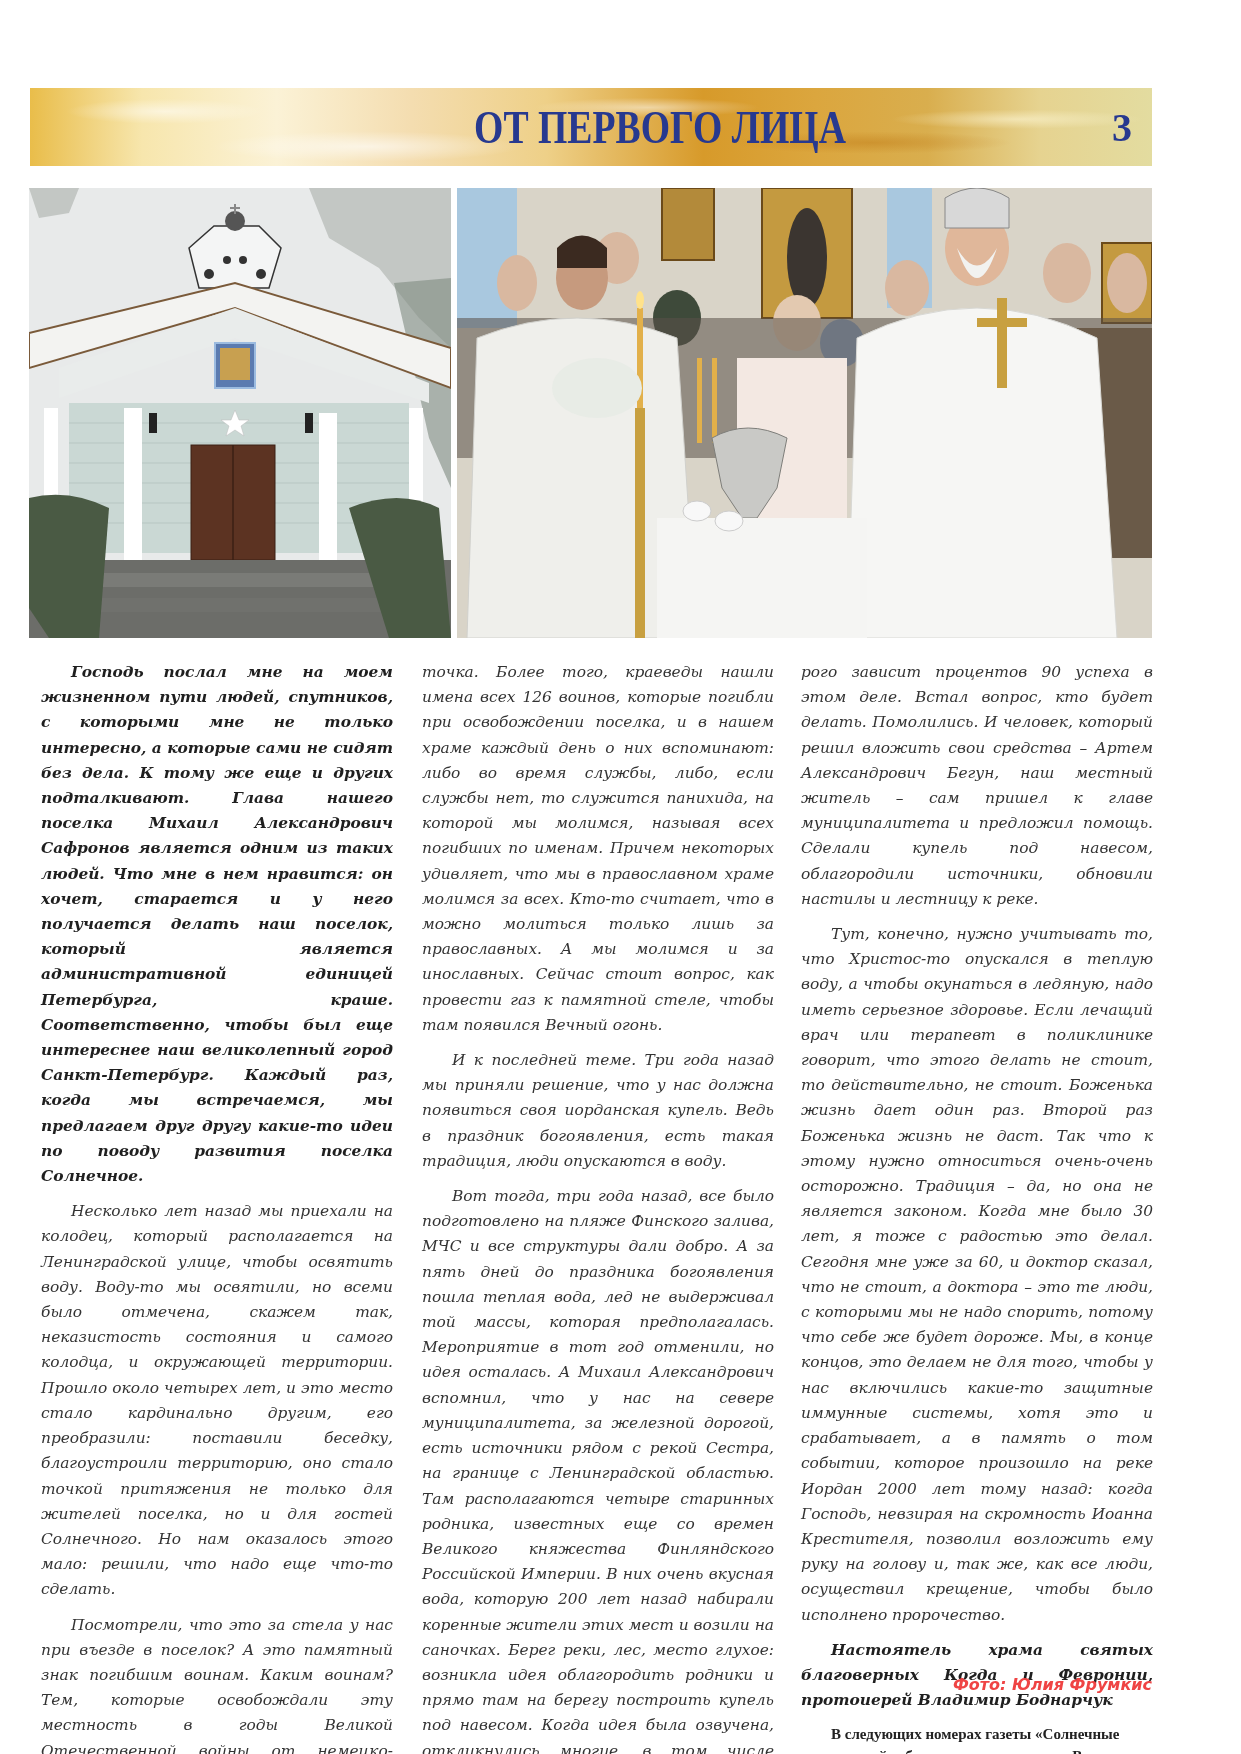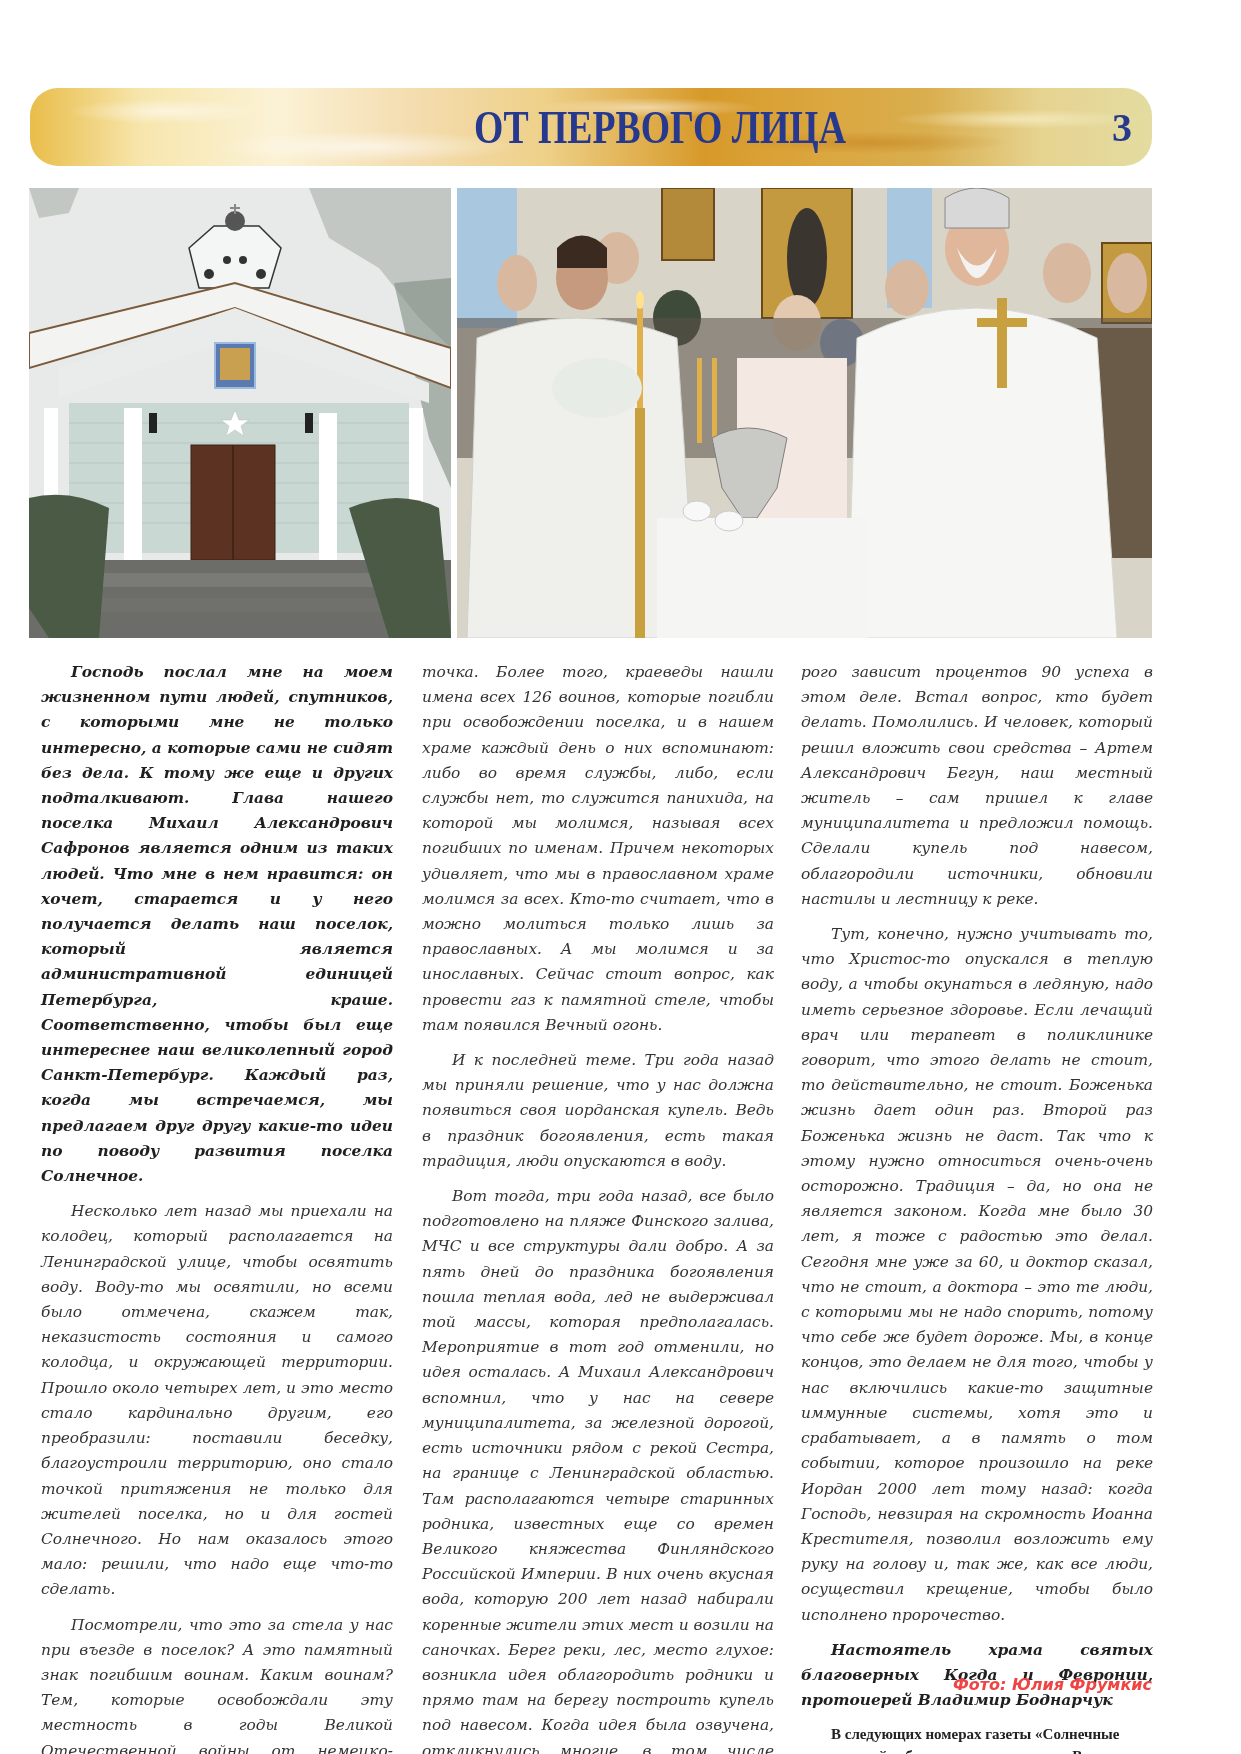--- a/index.html
+++ b/index.html
@@ -2,21 +2,20 @@
 <html><head>
 <meta charset="utf-8">
 <style>
   html, body { margin: 0; padding: 0; background: #ffffff; }
   body { width: 1241px; height: 1754px; position: relative; overflow: hidden; font-family: "DejaVu Serif", serif; color: #2b2b2b; }
 
   .banner {
     position: absolute; left: 30px; top: 88px; width: 1122px; height: 78px;
     background: linear-gradient(90deg, #e9bd4a 0%, #f7e6ad 10%, #fbf2d6 22%, #f4ddb0 34%, #eed088 46%, #d79a2a 60%, #dba63e 70%, #d9ae4e 80%, #e6d390 90%, #e3dca0 100%);
     overflow: hidden;
-    border-radius: 28px;
   }
   .banner::before {
     content: ""; position: absolute; inset: 0;
     background:
       radial-gradient(ellipse 140px 18px at 12% 30%, rgba(255,255,255,0.55), rgba(255,255,255,0) 70%),
       radial-gradient(ellipse 220px 22px at 30% 75%, rgba(255,255,255,0.6), rgba(255,255,255,0) 70%),
       radial-gradient(ellipse 160px 14px at 55% 25%, rgba(255,255,255,0.5), rgba(255,255,255,0) 70%),
       radial-gradient(ellipse 200px 16px at 75% 70%, rgba(190,120,20,0.45), rgba(190,120,20,0) 70%),
       radial-gradient(ellipse 180px 14px at 88% 40%, rgba(255,250,220,0.55), rgba(255,250,220,0) 70%);
   }

